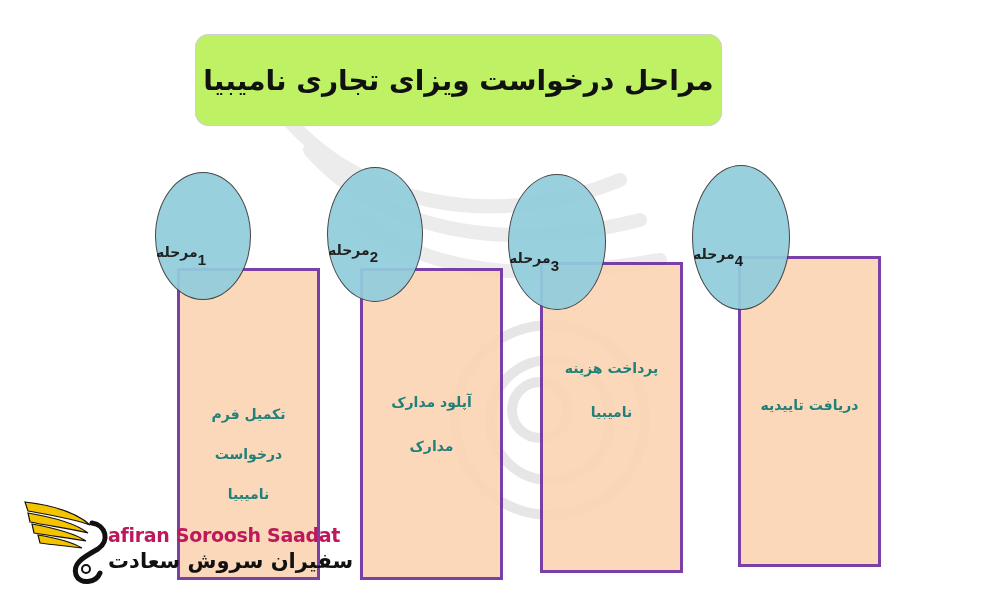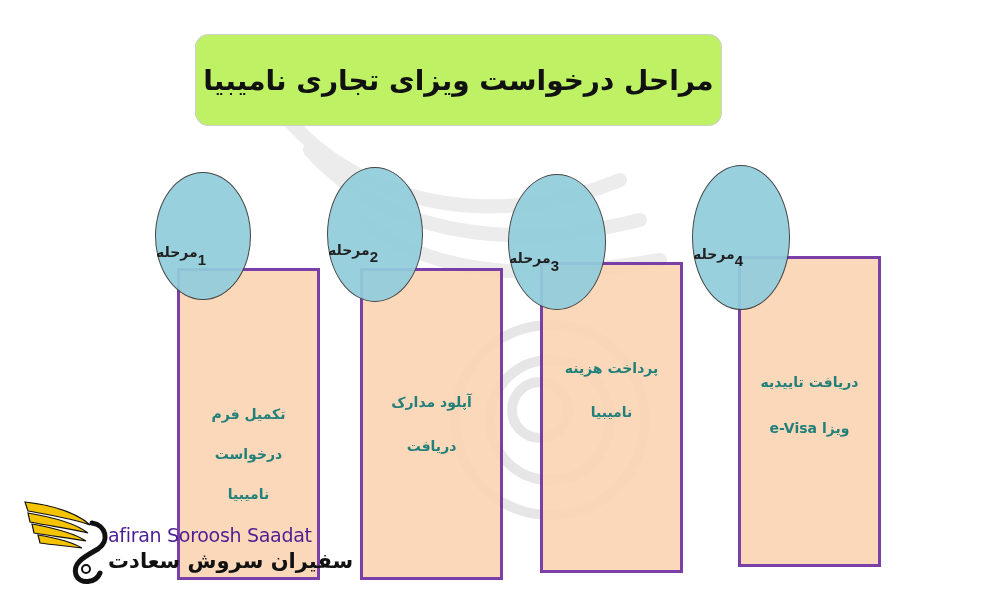--- a/index.html
+++ b/index.html
@@ -35,21 +35,21 @@
       border:1.5px solid #3a3a3a; border-radius:50%;
       box-sizing:border-box; opacity:0.93;
       display:flex; flex-direction:row; align-items:center; justify-content:flex-start;
       padding-top:32px;
     }
     .ellipse-label { direction:rtl; font-weight:bold; font-size:14px; color:#111; line-height:20px; }
     .ellipse-num { font-weight:bold; font-size:15px; color:#111; margin-top:14px; font-family:"Liberation Sans", sans-serif; }
     .logo { position:absolute; left:20px; top:497px; width:270px; height:90px; }
     .logo-en {
       position:absolute; left:88px; top:27px;
-      font-family:"DejaVu Sans", sans-serif; font-weight:normal; font-size:19px; color:#4c1d95;
+      font-family:"DejaVu Sans", sans-serif; font-weight:bold; font-size:19px; color:#be185d;
       white-space:nowrap; letter-spacing:-0.3px;
     }
     .logo-fa {
       position:absolute; left:88px; top:52px; direction:rtl;
       font-family:"DejaVu Sans", sans-serif; font-weight:bold; font-size:21px; color:#111;
       white-space:nowrap;
     }
   </style>
 </head>
 <body>
@@ -75,35 +75,34 @@
   <div class="step-lines">
     <span class="step-line">تکمیل فرم</span>
     <span class="step-line">درخواست</span>
     <span class="step-line">نامیبیا</span>
   </div>
 </div>
 
 <div class="step-box" style="left:360px; top:268px; width:143px; height:312px; ">
   <div class="step-lines">
     <span class="step-line" style="line-height:44px;">آپلود مدارک</span>
-    <span class="step-line" style="line-height:44px;">دریافت</span>
+    <span class="step-line" style="line-height:44px;">مدارک</span>
   </div>
 </div>
 
 <div class="step-box" style="left:540px; top:262px; width:143px; height:311px; padding-bottom:56px;">
   <div class="step-lines">
     <span class="step-line" style="line-height:44px;">پرداخت هزینه</span>
     <span class="step-line" style="line-height:44px;">نامیبیا</span>
   </div>
 </div>
 
 <div class="step-box" style="left:738px; top:256px; width:143px; height:311px; padding-bottom:14px;">
   <div class="step-lines">
     <span class="step-line" style="line-height:46px;">دریافت تاییدیه</span>
-    <span class="step-line" style="line-height:46px;">ویزا e-Visa</span>
   </div>
 </div>
 
 <div class="step-ellipse" style="left:155px; top:172px; width:96px; height:128px;">
   <span class="ellipse-label">مرحله</span>
   <span class="ellipse-num">1</span>
 </div>
 <div class="step-ellipse" style="left:327px; top:167px; width:96px; height:135px; padding-top:30px;">
   <span class="ellipse-label">مرحله</span>
   <span class="ellipse-num">2</span>

